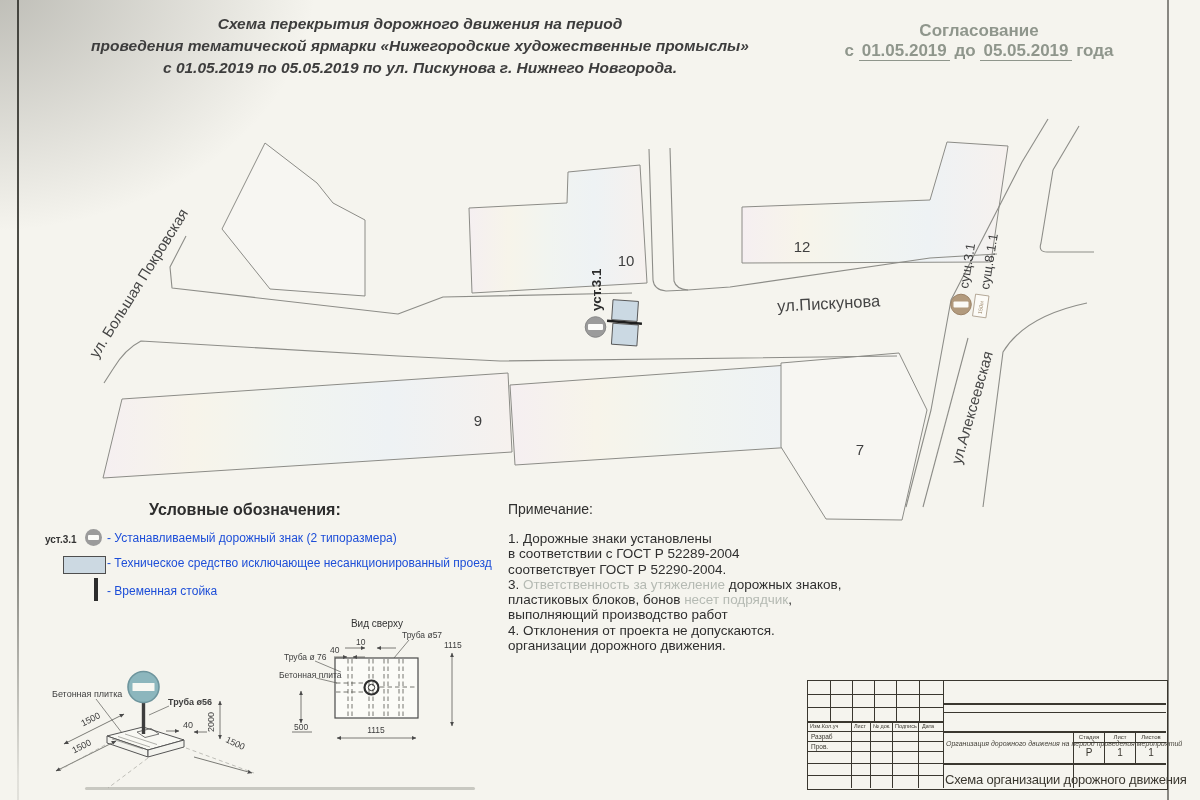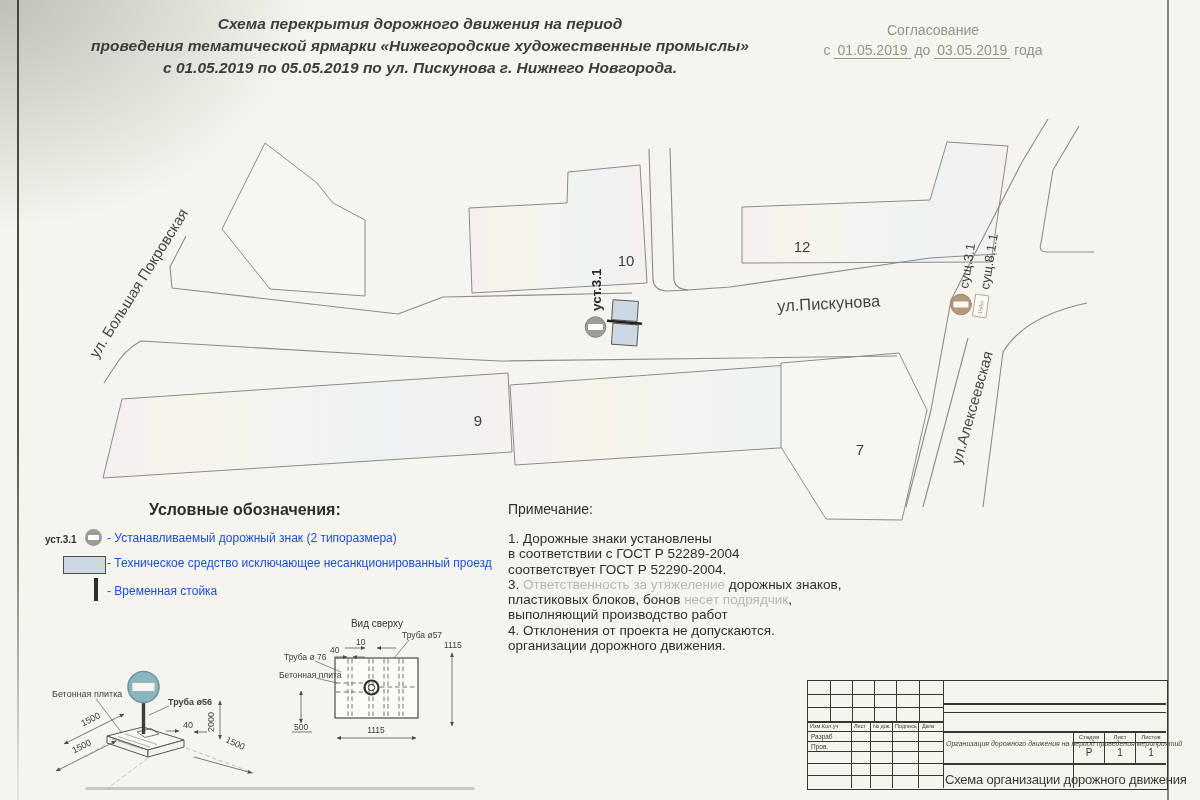--- a/index.html
+++ b/index.html
@@ -14,22 +14,22 @@
     background:radial-gradient(ellipse at -6% -8%, rgba(98,98,90,.40), rgba(98,98,90,0) 66%); }
   #edge-left { left:17px; top:0; width:2px; height:100%;
     background:linear-gradient(180deg,#45453f 0%,#53534c 55%, rgba(83,83,76,.12) 97%); }
   #edge-right { left:1167px; top:0; width:1.5px; height:100%; background:#63635c; opacity:.75; }
   #bottom-smudge { left:85px; top:787px; width:390px; height:3px;
     background:rgba(118,118,110,.35); border-radius:2px; }
 
   .doc-title { left:40px; top:13px; width:760px; text-align:center;
     font-weight:bold; font-style:italic; font-size:15.5px; line-height:22px;
     color:#3d3d3d; white-space:nowrap; }
-  .approval { left:744px; top:21px; width:378px; text-align:center;
-    font-weight:normal; font-size:14px; line-height:19.5px; color:#8f968c; white-space:nowrap; }
+  .approval { left:790px; top:21px; width:378px; text-align:center;
+    font-weight:bold; font-size:17px; line-height:19.5px; color:#8f968c; white-space:nowrap; }
   .approval .u { border-bottom:1.5px solid #8f968c; padding:0 3px; }
 
   .legend-title { left:149px; top:501px; font-size:16px; font-weight:bold; color:#2d2d2d; }
   .lg-prefix { left:45px; top:534px; font-size:10px; font-weight:bold; color:#333; }
   .lg-circle { left:85px; top:529px; width:17px; height:17px; border-radius:50%; background:#9b9b9b; }
   .lg-circle span { position:absolute; left:3px; top:6px; width:11px; height:4.5px;
     background:#fbfbf8; border-radius:1px; }
   .lg-rect { left:63px; top:556px; width:41px; height:16px; background:#ccd9e2; border:1px solid #4e4e4e; }
   .lg-bar { left:94px; top:578px; width:4px; height:23px; background:#2c2c2c; }
   .lg-text { font-size:12px; color:#1d4ed8; white-space:nowrap; }
@@ -202,21 +202,21 @@
   <div>проведения тематической ярмарки «Нижегородские художественные промыслы»</div>
   <div>с 01.05.2019 по 05.05.2019  по ул. Пискунова г. Нижнего Новгорода.</div>
 </div>
 
 <div class="abs approval">
   <div>Согласование</div>
   <div>
     <span>с</span>
     <span class="u">01.05.2019</span>
     <span>до</span>
-    <span class="u">03.05.2019</span>
+    <span class="u">05.05.2019</span>
     <span>года</span>
   </div>
 </div>
 
 <div>
   <div class="abs legend-title">Условные обозначения:</div>
 
   <div class="abs lg-prefix">уст.3.1</div>
   <div class="abs lg-circle">
       <span></span>

